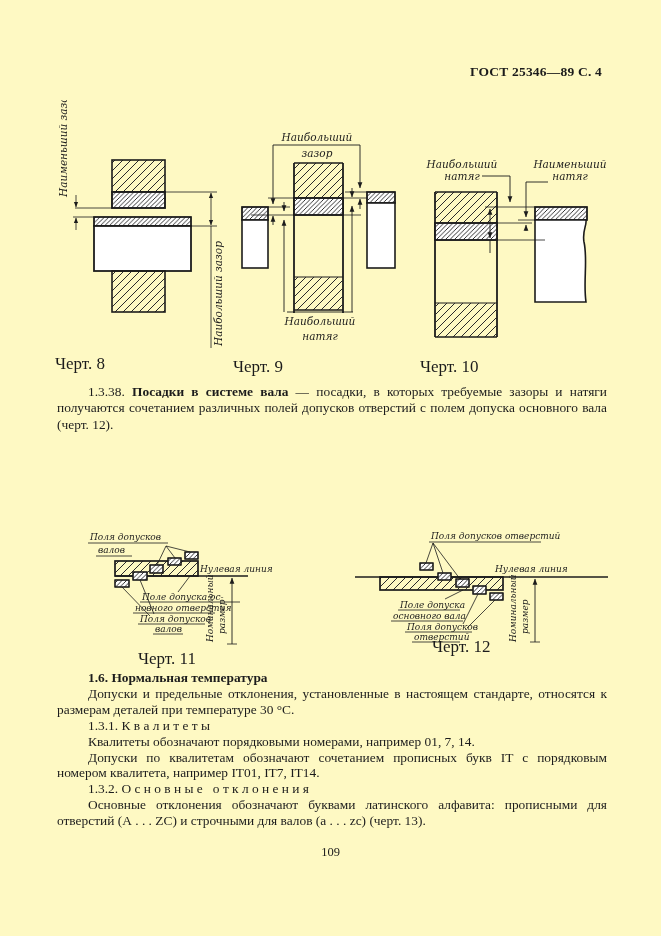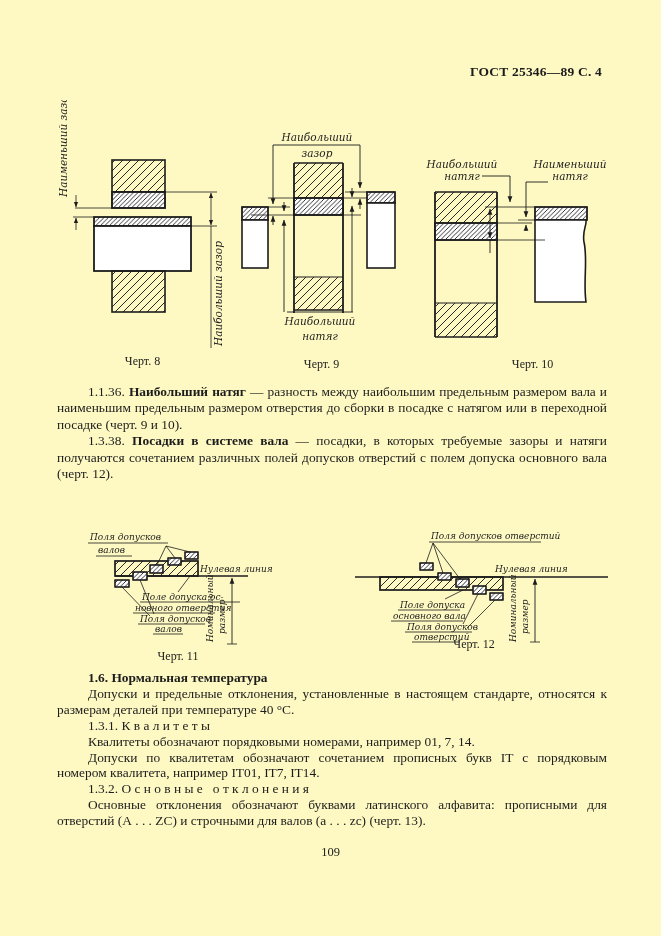--- a/index.html
+++ b/index.html
@@ -1,21 +1,21 @@
 <!DOCTYPE html>
 <html><head>
 <meta charset="utf-8">
 <style>
   html,body{margin:0;padding:0;background:#e8e8e8;}
   #page{position:relative;width:661px;height:936px;background:#fef9c3;margin:0 auto;
         font-family:"Liberation Serif",serif;color:#1c1c1c;overflow:hidden;}
   .hdr{position:absolute;top:64px;left:400px;width:202px;text-align:right;
        font-size:13.5px;font-weight:bold;letter-spacing:.2px;}
   .figblock{position:absolute;}
-  .figcap{position:absolute;width:100%;text-align:center;font-size:12px;}
+  .figcap{position:absolute;width:100%;font-size:17px;}
   .figcap.abs{width:auto;}
   svg{display:block;}
   svg text{fill:#1c1c1c;font-family:"DejaVu Serif",serif;font-style:italic;}
   .lbl{font-size:10.5px;}
   .lbl-s{font-size:9px;}
   .txtcol{position:absolute;left:57px;width:550px;}
   .txtcol p{margin:0;text-align:justify;text-indent:31px;
             font-size:13.4px;line-height:16.4px;}
   .txtcol.lower p{line-height:15.9px;}
   .bld{font-weight:bold;}
@@ -186,21 +186,20 @@
       </g>
       <text class="lbl" x="42" y="38" text-anchor="middle">Наибольший</text>
       <text class="lbl" x="42" y="50" text-anchor="middle">натяг</text>
       <text class="lbl" x="150" y="38" text-anchor="middle">Наименьший</text>
       <text class="lbl" x="150" y="50" text-anchor="middle">натяг</text>
     </svg>
     <div class="figcap" style="top:227px;">Черт. 10</div>
   </div>
 
   <div class="txtcol" style="top:384px;">
-    <p><span>1.1.36. </span><span class="bld">Наибольший натяг</span><span> — разность между наибольшим предельным размером вала и наименьшим предельным размером отверстия до сборки в посадке с натягом или в переходной посадке (черт. 9 и 10).</span></p>
     <p><span>1.3.38. </span><span class="bld">Посадки в системе вала</span><span> — посадки, в которых требуемые зазоры и натяги получаются сочетанием различных полей допусков отверстий с полем допуска основного вала (черт. 12).</span></p>
   </div>
 
   <div class="figblock" style="left:80px;top:528px;width:250px;height:140px;">
     <svg width="250" height="120" viewBox="0 0 250 120">
       <g stroke="#1c1c1c" fill="none">
 
         <rect x="35" y="33" width="83" height="15" fill="url(#hs)" stroke-width="1.7"></rect>
 
         <line x1="35" y1="48" x2="168" y2="48" stroke-width="1.5"></line>
@@ -324,21 +323,21 @@
       <text class="lbl-s" x="72" y="102">Поля допусков</text>
       <text class="lbl-s" x="79" y="112">отверстий</text>
       <text class="lbl-s" transform="translate(181,114) rotate(-90)">Номинальный</text>
       <text class="lbl-s" transform="translate(193,106) rotate(-90)">размер</text>
     </svg>
     <div class="figcap abs" style="left:97px;width:84px;top:109px;">Черт. 12</div>
   </div>
 
   <div class="txtcol lower" style="top:670px;">
     <p class="bld">1.6. Нормальная температура</p>
-    <p>Допуски и предельные отклонения, установленные в настоящем стандарте, относятся к размерам деталей при температуре 40 °С.</p>
+    <p>Допуски и предельные отклонения, установленные в настоящем стандарте, относятся к размерам деталей при температуре 30 °С.</p>
     <p class="ws">1.3.1. К в а л и т е т ы</p>
     <p>Квалитеты обозначают порядковыми номерами, например 01, 7, 14.</p>
     <p>Допуски по квалитетам обозначают сочетанием прописных букв IT с порядковым номером квалитета, например IT01, IT7, IT14.</p>
     <p class="ws">1.3.2. О с н о в н ы е   о т к л о н е н и я</p>
     <p>Основные отклонения обозначают буквами латинского алфавита: прописными для отверстий (А . . . ZC) и строчными для валов (а . . . zc) (черт. 13).</p>
   </div>
 
   <div class="pgnum">109</div>
 
 </div>

